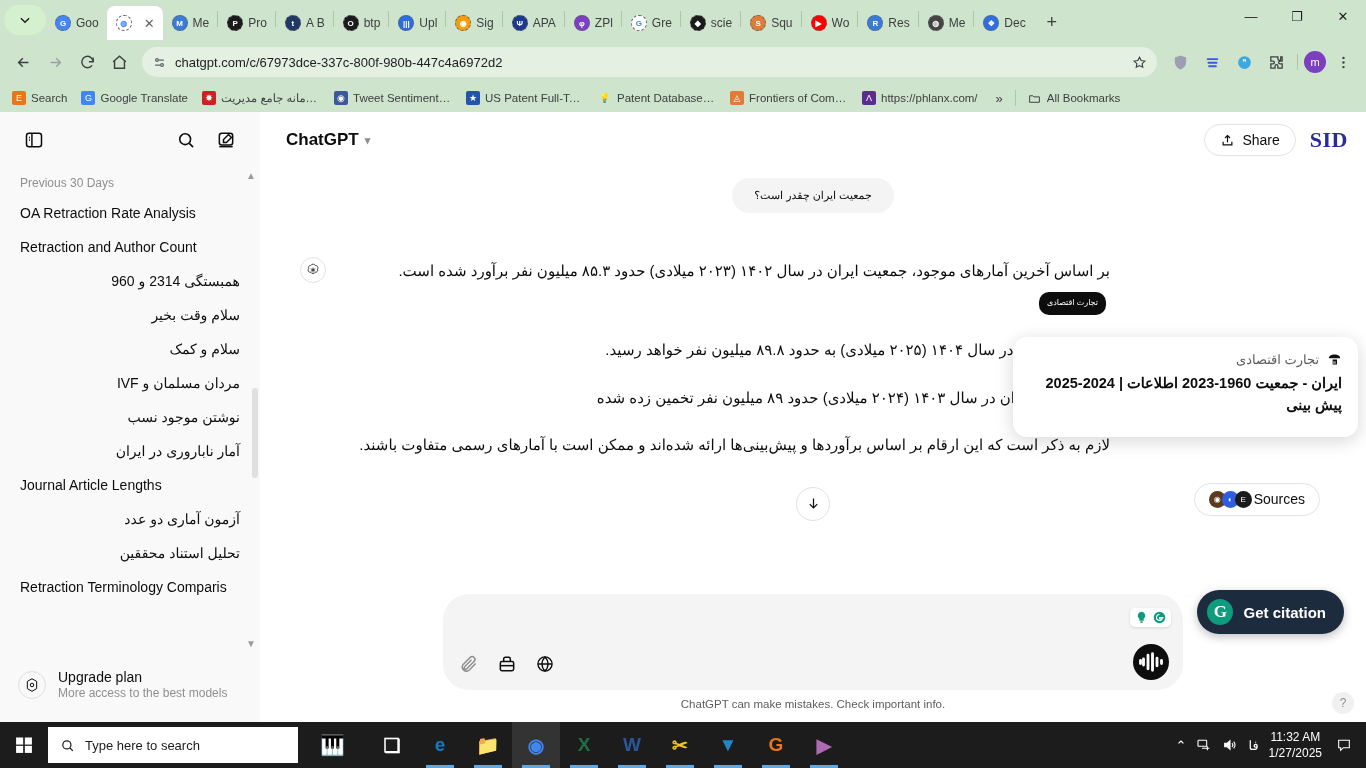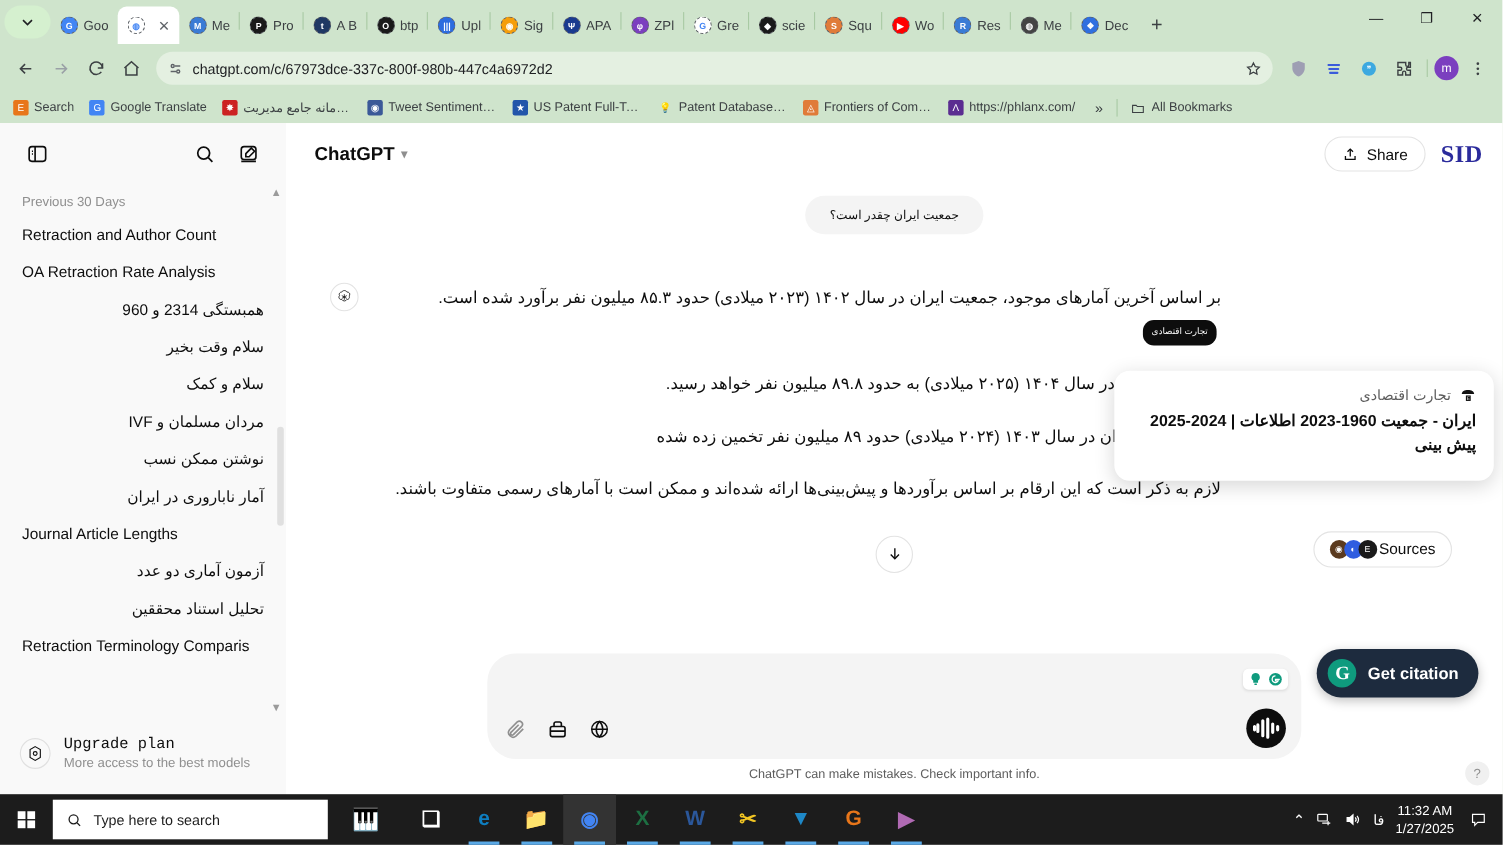--- a/index.html
+++ b/index.html
@@ -93,21 +93,21 @@
              white-space: nowrap; overflow: hidden; }
   .sb-item.rtl { direction: rtl; text-align: right; }
   .sb-scroll-up, .sb-scroll-dn { position: absolute; right: 4px; color: #9b9b9b; font-size: 10px; }
   .sb-scrollbar { position: absolute; right: 2px; top: 220px; width: 6px; height: 90px;
                   background: #e0e0e0; border-radius: 3px; }
 
   .sb-bottom { padding: 8px 12px 16px; }
   .upgrade { display: flex; align-items: center; gap: 12px; padding: 6px 6px; border-radius: 10px; }
   .upgrade-ico { width: 28px; height: 28px; border-radius: 50%; border: 1px solid #e0e0e0;
                  display: flex; align-items: center; justify-content: center; flex:none;}
-  .upgrade-title { font-size: 14px; color: #0d0d0d; font-family: Liberation Mono, monospace; }
+  .upgrade-title { font-size: 14px; color: #0d0d0d; }
   .upgrade-sub { font-size: 12px; color: #8f8f8f; margin-top: 1px; }
 
   
   .main { flex: 1; position: relative; background: #ffffff; }
   .main-header { height: 56px; display: flex; align-items: center; padding: 0 18px; }
   .model-picker { display: flex; align-items: center; gap: 6px; font-size: 17px;
                   color: #0d0d0d; font-weight: 600; padding: 6px 8px; border-radius: 8px; }
   .model-chev { font-size: 11px; color: #8f8f8f; }
   .hdr-right { margin-left: auto; display: flex; align-items: center; gap: 14px; }
   .share-btn { display: flex; align-items: center; gap: 7px; border: 1px solid #e3e3e3;
@@ -449,27 +449,27 @@
               <rect x="4" y="4" width="16" height="14" rx="3"></rect>
               <path d="M15 5.5l3.5 3.5-6 6H9v-3.5z"></path>
             </svg>
         </div>
       </div>
 
       <div class="sb-list">
         <div class="sb-scroll-up" style="top:2px">▲</div>
         <div class="sb-section">Previous 30 Days</div>
         <div id="sb-items-host">
+            <div class="sb-item">OA Retraction Rate Analysis</div>
             <div class="sb-item">Retraction and Author Count</div>
-            <div class="sb-item">OA Retraction Rate Analysis</div>
             <div class="sb-item rtl">همبستگی 2314 و 960</div>
             <div class="sb-item rtl">سلام وقت بخیر</div>
             <div class="sb-item rtl">سلام و کمک</div>
             <div class="sb-item rtl">مردان مسلمان و IVF</div>
-            <div class="sb-item rtl">نوشتن ممکن نسب</div>
+            <div class="sb-item rtl">نوشتن موجود نسب</div>
             <div class="sb-item rtl">آمار ناباروری در ایران</div>
             <div class="sb-item">Journal Article Lengths</div>
             <div class="sb-item rtl">آزمون آماری دو عدد</div>
             <div class="sb-item rtl">تحلیل استناد محققین</div>
             <div class="sb-item">Retraction Terminology Comparis</div>
           </div>
         <div class="sb-scrollbar"></div>
         <div class="sb-scroll-dn" style="bottom:6px">▼</div>
       </div>
 

